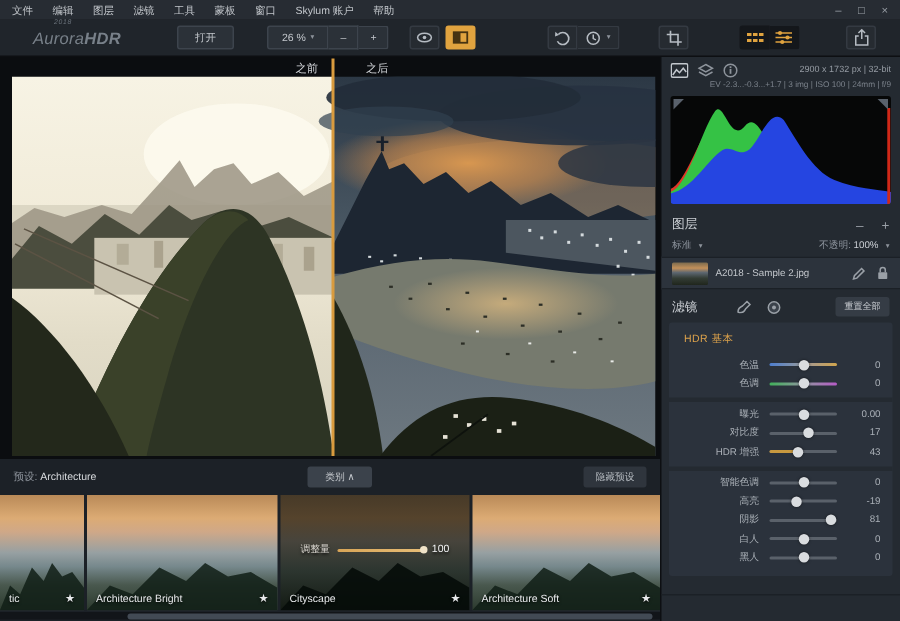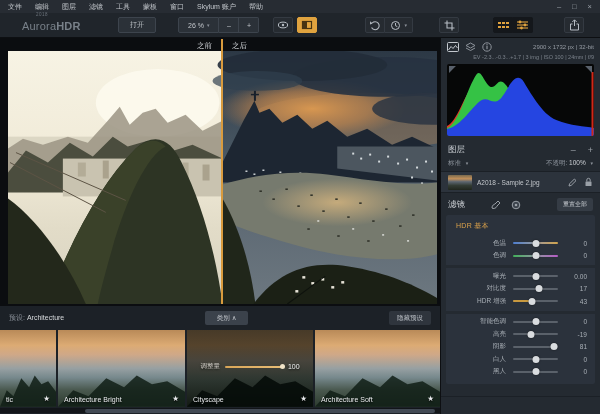--- a/index.html
+++ b/index.html
@@ -10,42 +10,42 @@
   
   .menubar { position:absolute; left:0; top:0; width:600px; height:13px;
     background:#272c33; display:flex; align-items:center; padding:0 8px; gap:13px;
     font-size:7px; color:#c2c6cb; }
   .menu-item { cursor:default; white-space:nowrap; }
   .win-controls { margin-left:auto; display:flex; gap:11px; color:#9aa0a7; font-size:7.5px; }
 
   
   .toolbar { position:absolute; left:0; top:13px; width:600px; height:25px;
     background:#20252b; border-bottom:1px solid #0d0f12; display:flex; align-items:center; }
-  .logo { margin-left:22px; color:#788089; line-height:1; position:relative; width:84px; }
+  .logo { margin-left:22px; color:#788089; line-height:1; position:relative; width:84px;font-style:italic; }
   .logo .yr { position:absolute; top:-4px; left:14px; font-size:4.5px; letter-spacing:.5px; color:#6b737c; }
   .logo .nm { font-size:11px; letter-spacing:.2px; }
   .logo .nm b { font-weight:bold; }
   .tbtn { height:16px; display:flex; align-items:center; justify-content:center;
     background:#2b3138; border:1px solid #3d444d; border-radius:2px; color:#c3c7cc;
     font-size:7px; padding:0 9px; cursor:pointer; }
   .tbtn.icon { width:20px; padding:0; }
   .tbtn.flat { background:#262b31; border-color:#343a42; }
   .tbtn.active-orange { background:#e0a33f; border-color:#e0a33f; }
   .tbtn.dark { background:#14171b; border-color:#14171b; }
   .seg { display:flex; }
   .seg .tbtn { border-radius:0; border-left-width:0; }
   .seg .tbtn:first-child { border-radius:2px 0 0 2px; border-left-width:1px; }
   .seg .tbtn:last-child { border-radius:0 2px 2px 0; }
   .chev { font-size:5px; margin-left:3px; color:#8d939b; }
 
   
   .canvas { position:absolute; left:0; top:38px; width:440px; height:268px; background:#0b0d10; }
   .cmp-label { position:absolute; top:3px; font-size:7.5px; color:#d2d5d9; }
   .cmp-label.before { left:170px; width:42px; text-align:right; }
-  .cmp-label.after { left:232px; }
+  .cmp-label.after { left:244px; }
   .image { position:absolute; left:8px; top:13px; width:429px; height:253px; }
   .image svg { display:block; width:100%; height:100%; }
   .divider { position:absolute; left:221px; top:1px; width:2px; height:265px; background:#d99b3e; }
 
   
   .sidebar { position:absolute; left:440px; top:38px; width:160px; height:376px;
     background:#242a31; border-left:1px solid #0d0f12; color:#aab0b7; }
   .sb-inforow { display:flex; align-items:center; padding:4px 6px 1px; gap:6px; }
   .sb-inforow .dims { margin-left:auto; font-size:6px; color:#959ba3; }
   .sb-exif { padding:1px 6px 2px; font-size:5.5px; color:#7b828b; text-align:right; white-space:nowrap; }

